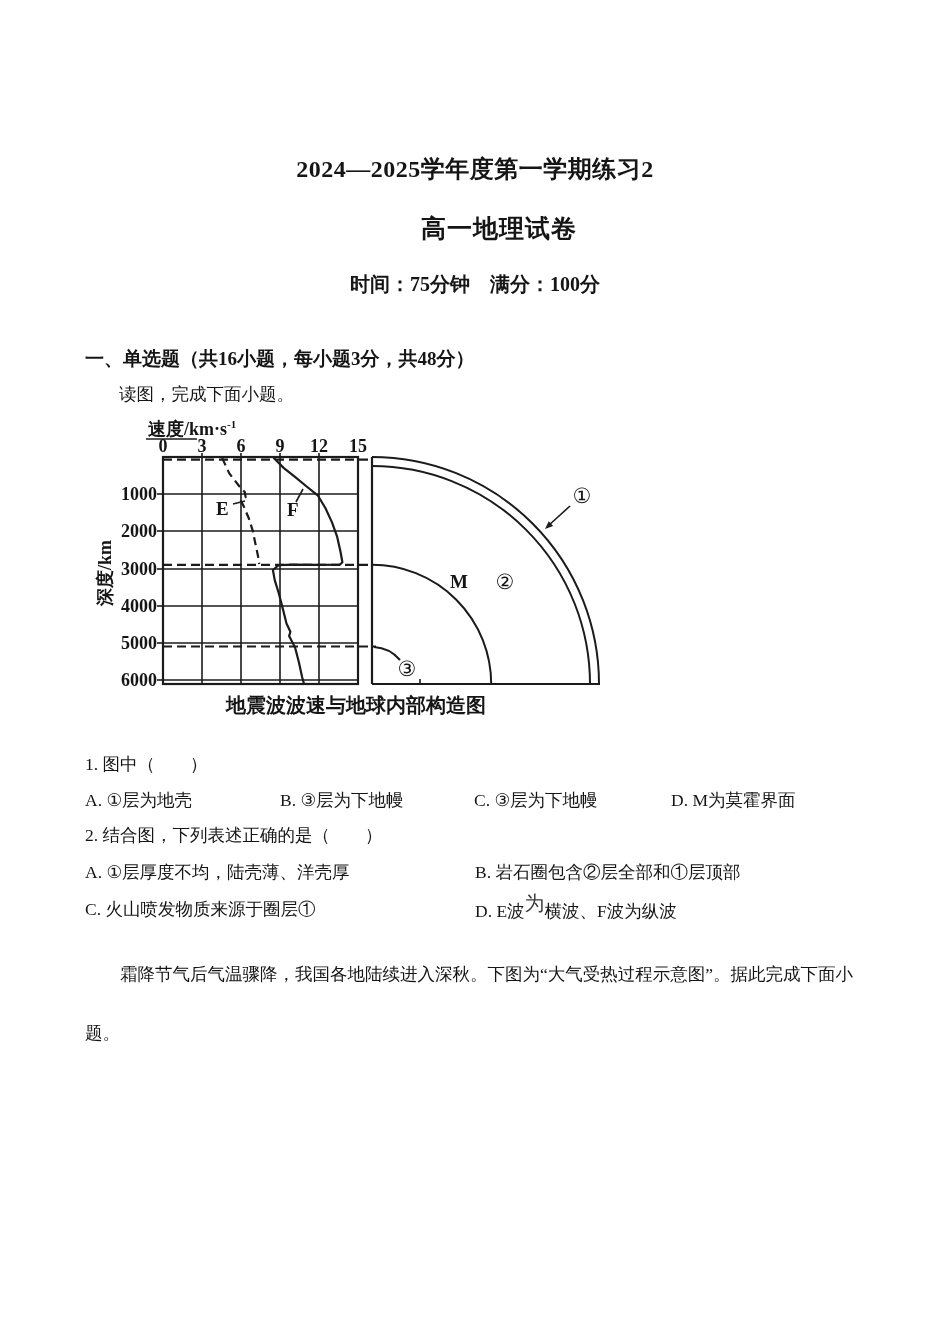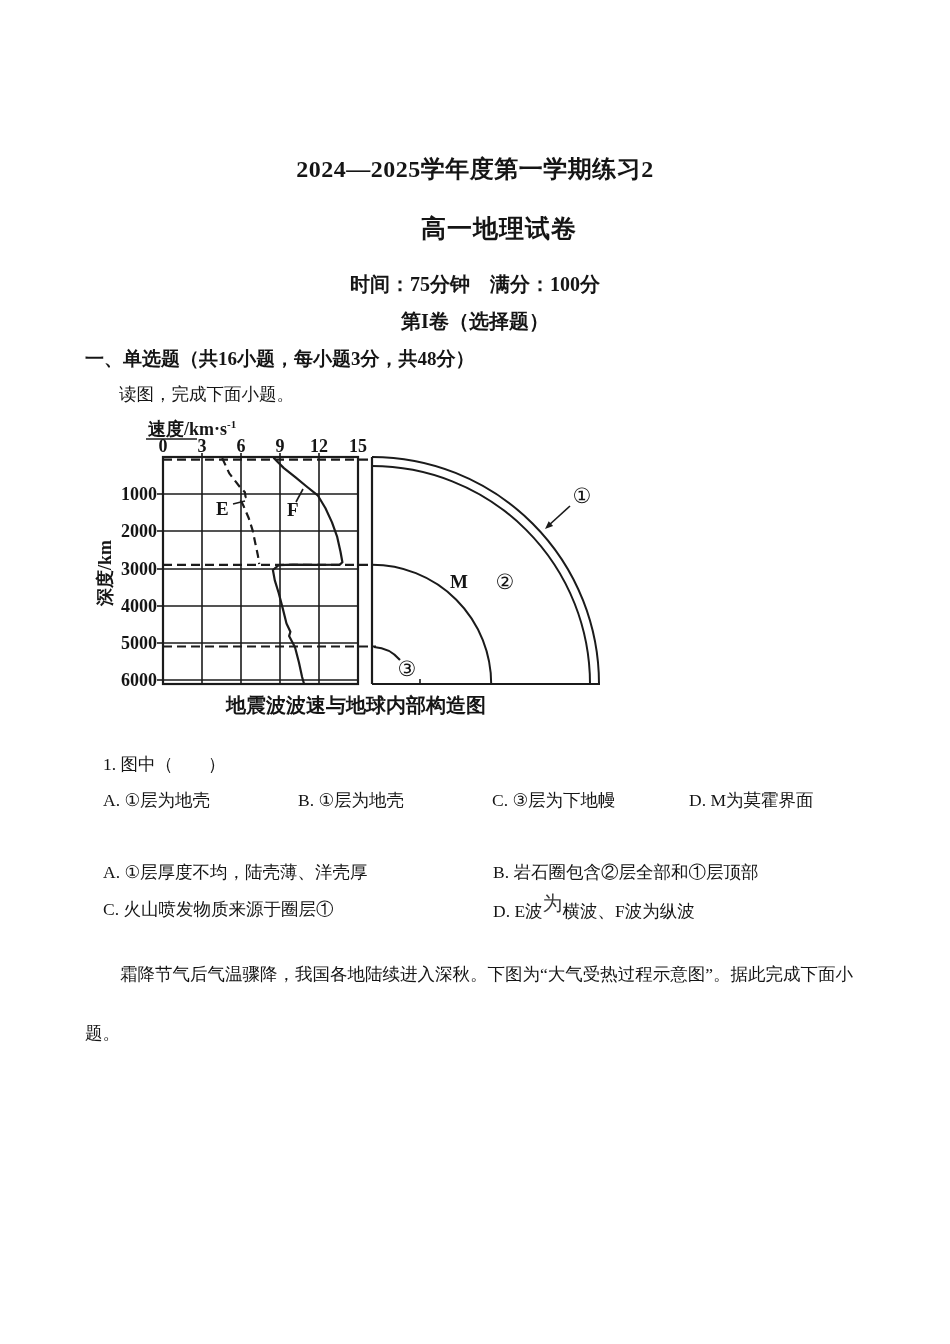--- a/index.html
+++ b/index.html
@@ -13,21 +13,21 @@
     overflow:hidden;
   }
   .abs{position:absolute;white-space:nowrap;text-align:right;}
   .centered{left:0;width:950px;text-align:center;}
   .t-title{top:153px;font-size:24px;font-weight:bold;letter-spacing:.5px;}
   .t-sub{top:212px;font-size:25px;font-weight:bold;letter-spacing:1px;margin-left:24px;}
   .t-meta{top:271px;font-size:20px;font-weight:bold;}
   .t-vol{top:308px;font-size:20px;font-weight:bold;}
   .t-sec{top:346px;left:85px;font-size:19px;font-weight:bold;}
   .t-intro{top:382px;left:119px;font-size:17.5px;}
-  .q-row{font-size:17.5px;margin-left:18px;}
+  .q-row{font-size:17.5px;}
   .para{
     position:absolute;top:945px;left:85px;width:784px;
     font-size:17.5px;line-height:59px;text-indent:2em;
     white-space:normal;
   }
   .wei-special{
     position:relative;top:-7px;
     font-size:20px;color:#3a3a3a;
   }
   
@@ -51,21 +51,20 @@
   .thin{stroke:#1b1b1b;stroke-width:1.6;}
 </style>
 </head>
 <body>
 
 <div class="page">
 
   <div class="abs centered t-title">2024—2025学年度第一学期练习2</div>
   <div class="abs centered t-sub">高一地理试卷</div>
   <div class="abs centered t-meta">时间：75分钟　满分：100分</div>
-  <div class="abs centered t-vol">第I卷（选择题）</div>
 
   <div class="abs t-sec">一、单选题（共16小题，每小题3分，共48分）</div>
   <div class="abs t-intro">读图，完成下面小题。</div>
 
   <svg id="wave-plot" width="525" height="304" viewBox="95 418 525 304" xmlns="http://www.w3.org/2000/svg">
 
     <g>
       <line class="grid-line" x1="202" y1="457" x2="202" y2="684"></line>
       <line class="grid-line" x1="241" y1="457" x2="241" y2="684"></line>
       <line class="grid-line" x1="280" y1="457" x2="280" y2="684"></line>
@@ -140,24 +139,28 @@
     </g>
 
     <text class="fig-caption" x="356" y="712" text-anchor="middle">地震波波速与地球内部构造图</text>
   </svg>
 
   <div class="abs q-row" style="top:752px;left:85px;">
     <span>1.</span>
     <span>图中（　　）</span>
   </div>
   <span class="abs q-row" style="top:788px;left:85px;">A. ①层为地壳</span>
-  <span class="abs q-row" style="top:788px;left:280px;">B. ①层为地壳</span>
+  <span class="abs q-row" style="top:788px;left:280px;">B. ③层为下地幔</span>
   <span class="abs q-row" style="top:788px;left:474px;">C. ③层为下地幔</span>
   <span class="abs q-row" style="top:788px;left:671px;">D. M为莫霍界面</span>
 
+  <div class="abs q-row" style="top:823px;left:85px;">
+    <span>2.</span>
+    <span>结合图，下列表述正确的是（　　）</span>
+  </div>
   <span class="abs q-row" style="top:860px;left:85px;">A. ①层厚度不均，陆壳薄、洋壳厚</span>
   <span class="abs q-row" style="top:897px;left:85px;">C. 火山喷发物质来源于圈层①</span>
   <span class="abs q-row" style="top:860px;left:475px;">B. 岩石圈包含②层全部和①层顶部</span>
   <span class="abs q-row" style="top:897px;left:475px;"><span>D. E波</span><span class="wei-special">为</span><span>横波、F波为纵波</span></span>
 
   <div class="para">霜降节气后气温骤降，我国各地陆续进入深秋。下图为“大气受热过程示意图”。据此完成下面小题。</div>
 
 </div>
 
 </body></html>

